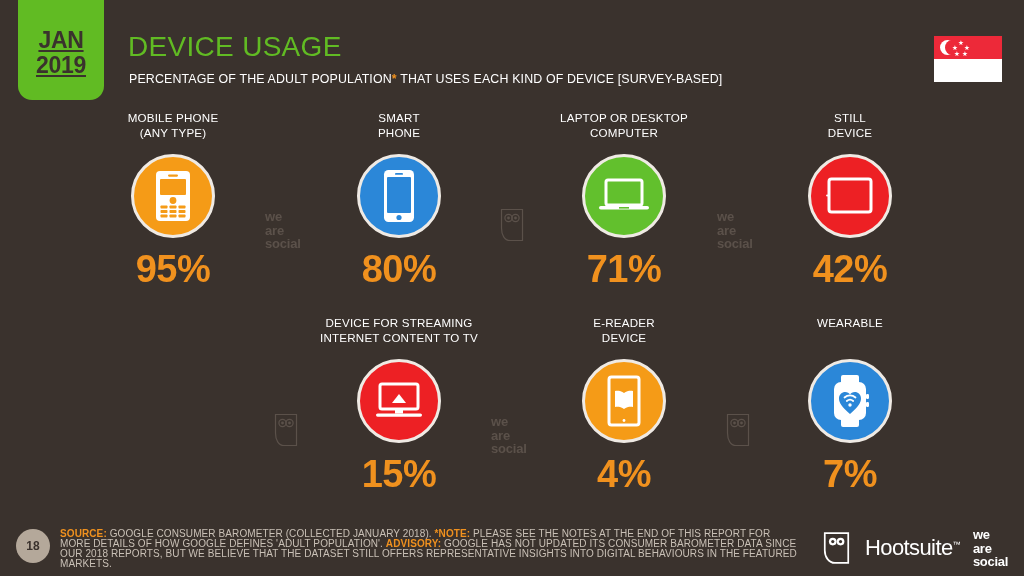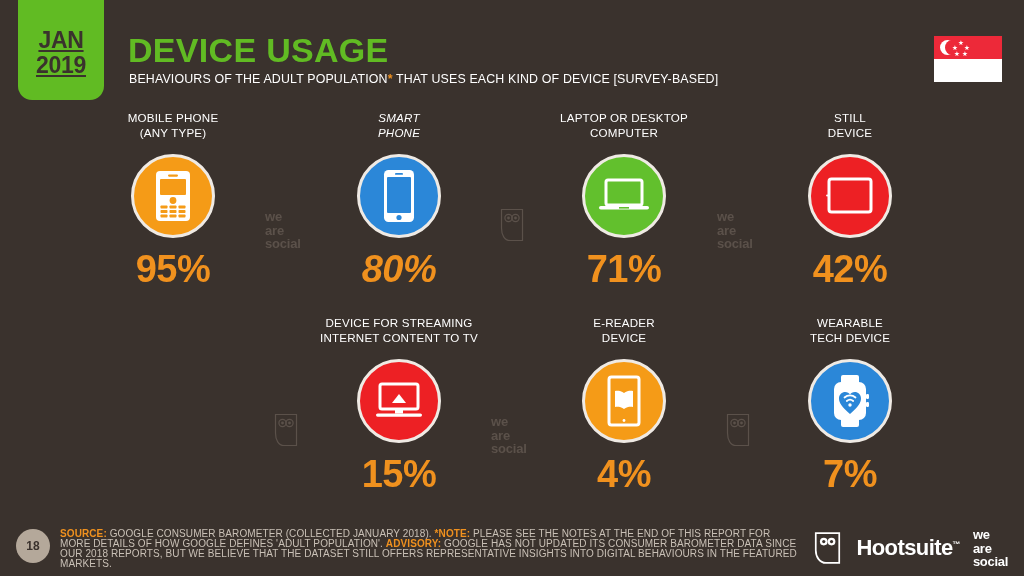--- a/index.html
+++ b/index.html
@@ -32,22 +32,22 @@
     font-size: 23px;
     letter-spacing: -0.3px;
     line-height: 25px;
     text-decoration: underline;
   }
 
   .title {
     position: absolute;
     left: 128px; top: 31px;
     color: #61bb23;
-    font-size: 34px;
-    font-weight: bold;
+    font-size: 28px;
+    font-weight: normal;
     letter-spacing: 0.3px;
   }
   .subtitle {
     position: absolute;
     left: 129px; top: 72px;
     color: #ffffff;
     font-size: 12.4px;
     letter-spacing: 0.15px;
     white-space: nowrap;
   }
@@ -144,39 +144,39 @@
     letter-spacing: 0.1px;
   }
   .footnote b { color: #f0911e; }
 
   .brandbar {
     position: absolute;
     right: 16px; top: 528px;
     display: flex; align-items: center; gap: 13px;
   }
   .hoot { display: flex; align-items: center; gap: 7px; }
-  .hoot .name { color: #fff; font-size: 22px; font-weight: bold; letter-spacing: -0.6px; margin-left: 8px; }
+  .hoot .name { color: #fff; font-size: 22px; font-weight: normal; letter-spacing: -0.6px; margin-left: 8px; }
   .hoot .tm { color:#fff; font-size: 8px; vertical-align: super; }
   .was-logo {
     color: #fff; font-size: 13px; font-weight: bold;
     line-height: 13.5px; letter-spacing: -0.3px;
   }
 </style>
 </head>
 <body>
 
 <div id="slide">
 
   <div class="date-badge">
     <div class="dm">JAN</div>
     <div class="dy">2019</div>
   </div>
 
   <div class="title">DEVICE USAGE</div>
-  <div class="subtitle"><span>BEHAVIOURS OF THE ADULT POPULATION</span><span class="ast">*</span><span> THAT USES EACH KIND OF DEVICE [SURVEY-BASED]</span></div>
+  <div class="subtitle"><span>PERCENTAGE OF THE ADULT POPULATION</span><span class="ast">*</span><span> THAT USES EACH KIND OF DEVICE [SURVEY-BASED]</span></div>
 
   <div class="flag">
     <div class="red"></div>
     <div class="white"></div>
     <div class="moon-outer"></div>
     <div class="moon-inner"></div>
     <div class="star" style="left:24px; top:4px;">★</div>
     <div class="star" style="left:30px; top:8.5px;">★</div>
     <div class="star" style="left:28px; top:15px;">★</div>
     <div class="star" style="left:20px; top:15px;">★</div>
@@ -207,21 +207,21 @@
                 <rect x="24.5" y="40" width="7" height="3" rx="0.7"></rect>
               <rect x="6.5" y="44.5" width="7" height="3" rx="0.7"></rect>
                 <rect x="15.5" y="44.5" width="7" height="3" rx="0.7"></rect>
                 <rect x="24.5" y="44.5" width="7" height="3" rx="0.7"></rect>
             </g>
           </svg>
         </div>
         <div class="pct">95%</div>
       </div>
 
-      <div class="cell" style="left:299px; top:0;font-style:italic;">
+      <div class="cell" style="left:299px; top:0;">
         <div class="lbl">
           <div>SMART</div>
           <div>PHONE</div>
         </div>
         <div class="circle" style="background:#2b87d8;">
           <svg width="36" height="54" viewBox="0 0 36 54">
             <rect x="3" y="1" width="30" height="52" rx="4.5" fill="#fff"></rect>
             <rect x="6" y="8" width="24" height="36" rx="1" fill="#2b87d8"></rect>
             <rect x="14" y="4" width="8" height="1.8" rx="0.9" fill="#2b87d8"></rect>
             <circle cx="18" cy="48.5" r="2.6" fill="#2b87d8"></circle>
@@ -311,21 +311,20 @@
             <path d="M19 18 C22 15.5 26 15.5 28 16 V32 C26 31.5 22 31.5 19 34 Z" fill="#fff"></path>
             <circle cx="19" cy="45.5" r="1.4" fill="#fff"></circle>
           </svg>
         </div>
         <div class="pct">4%</div>
       </div>
 
       <div class="cell" style="left:750px; top:0;">
         <div class="lbl">
           <div>WEARABLE</div>
-          <div>TECH DEVICE</div>
         </div>
         <div class="circle" style="background:#2b87d8;">
           <svg width="42" height="54" viewBox="0 0 42 54">
             <rect x="12" y="1" width="18" height="9" rx="2" fill="#fff"></rect>
             <rect x="12" y="44" width="18" height="9" rx="2" fill="#fff"></rect>
             <rect x="5" y="8" width="32" height="38" rx="7" fill="#fff"></rect>
             <rect x="37" y="20" width="3" height="5" rx="1.2" fill="#fff"></rect>
             <rect x="37" y="28" width="3" height="5" rx="1.2" fill="#fff"></rect>
             <path d="M21 40 C13 33 10 29 10 24.5 C10 20.5 13 18 16.2 18 C18.4 18 20.1 19.2 21 20.6 C21.9 19.2 23.6 18 25.8 18 C29 18 32 20.5 32 24.5 C32 29 29 33 21 40 Z" fill="#2b87d8"></path>
             <path d="M15.5 23.5 A8 8 0 0 1 26.5 23.5" fill="none" stroke="#fff" stroke-width="1.8" stroke-linecap="round"></path>

